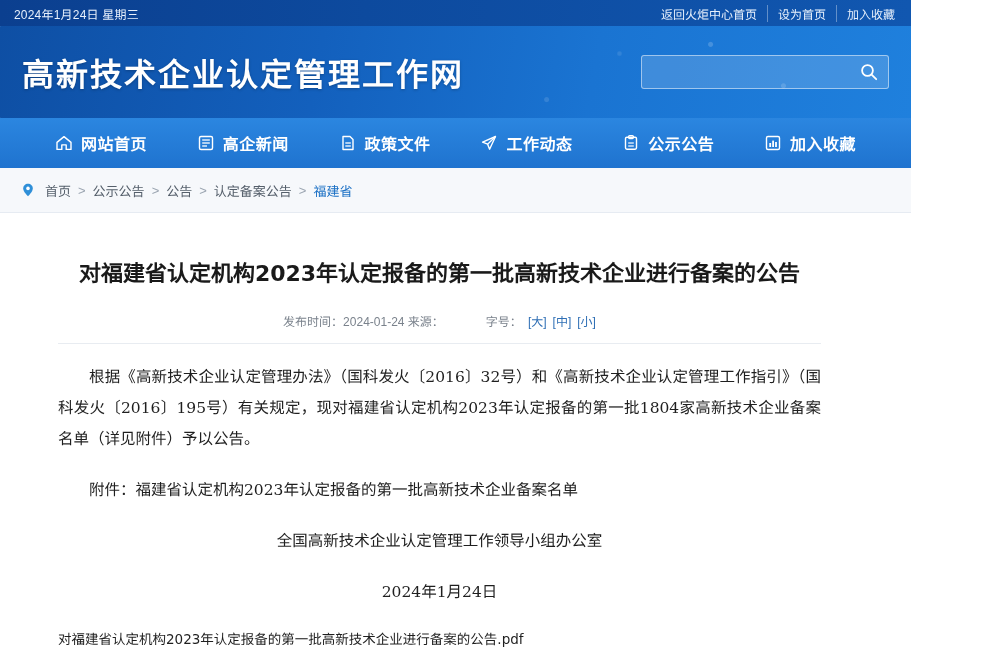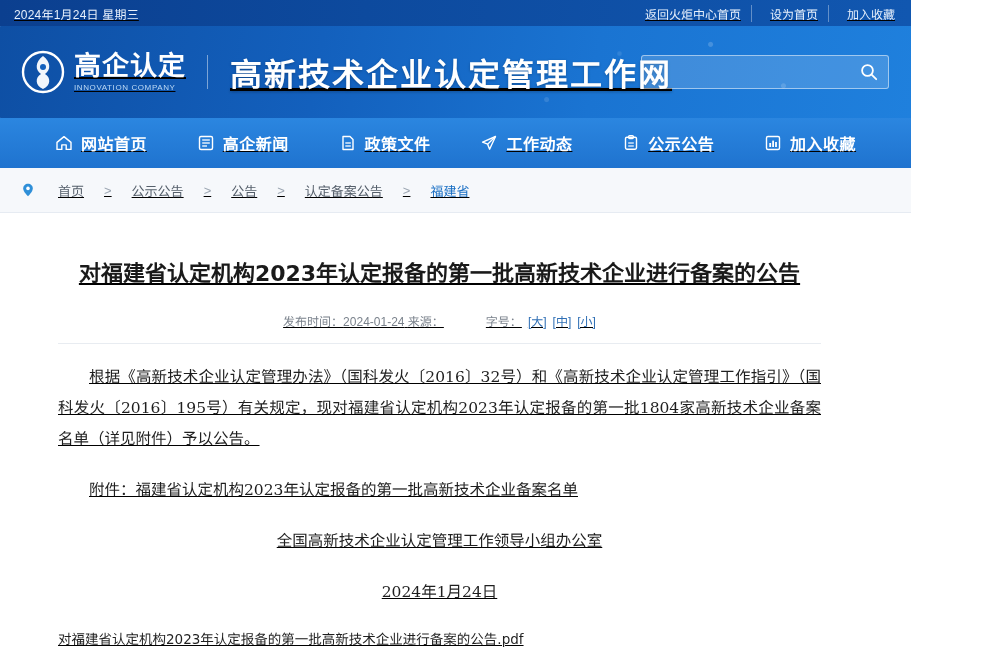--- a/index.html
+++ b/index.html
@@ -3,35 +3,35 @@
 <meta charset="utf-8">
 <style>
   * { box-sizing: border-box; }
   html, body {
     margin: 0; padding: 0;
     width: 999px; height: 663px;
     font-family: "Liberation Sans", "DejaVu Sans", sans-serif;
     background: #ffffff;
     overflow: hidden;
   }
-  .page { position: relative; width: 911px; height: 663px; background: #fff; text-decoration: underline; }
+  .page { position: relative; width: 911px; height: 663px; background: #fff; }
 
   
   .topbar {
     height: 26px;
     background: linear-gradient(90deg, #0b3f8f 0%, #0d4a9e 40%, #1157b0 100%);
     color: #dce9fb;
     font-size: 12px;
     display: flex;
     align-items: center;
     justify-content: space-between;
     padding: 0 14px;
   }
   .topbar .date { letter-spacing: 0.2px; color: #e7f0fc; }
-  .topbar .links { display: flex; align-items: center; gap: 8px; }
+  .topbar .links { display: flex; align-items: center; gap: 0; }
   .topbar .links a {
     color: #e7f0fc; text-decoration: none; padding: 0 10px; font-size: 12px;
     border-right: 1px solid rgba(255,255,255,0.35);
   }
   .topbar .links a:last-child { border-right: none; padding-right: 2px; }
 
   
   .banner {
     position: relative;
     height: 92px;
@@ -129,21 +129,21 @@
   .crumb-wrap {
     height: 45px;
     background: #f6f8fb;
     display: flex; align-items: center;
     padding-left: 22px;
     border-bottom: 1px solid #e6ebf2;
   }
   .crumb {
     display: flex; align-items: center;
     font-size: 13px; color: #555f6b;
-    gap: 20px;
+    gap: 7px;
   }
   .crumb a { color: #555f6b; text-decoration: none; }
   .crumb .sep { color: #9aa4b0; }
   .crumb .cur { color: #1a6fc4; }
   .pin-icon { margin-right: 4px; display: inline-flex; }
 
   
   .article {
     padding: 30px 90px 0 58px;
     background: #fff;
@@ -198,33 +198,20 @@
   <div class="topbar">
     <div class="date">2024年1月24日 星期三</div>
     <div class="links">
       <a href="#">返回火炬中心首页</a>
       <a href="#">设为首页</a>
       <a href="#">加入收藏</a>
     </div>
   </div>
 
   <div class="banner">
-    <div class="logo-wrap">
-      <div class="logo-mark">
-        <svg width="44" height="48" viewBox="0 0 44 48" aria-hidden="true">
-          <circle cx="22" cy="24" r="20" fill="none" stroke="#ffffff" stroke-width="2.4"></circle>
-          <path d="M22 8 C14 14, 14 22, 20 26 C14 29, 14 38, 22 41 C30 38, 30 29, 24 26 C30 22, 30 14, 22 8 Z" fill="#ffffff" opacity="0.95"></path>
-          <circle cx="22" cy="19" r="3" fill="#1360bd"></circle>
-        </svg>
-      </div>
-      <div class="logo-text">
-        <div class="logo-cn">高企认定</div>
-        <div class="logo-en">INNOVATION COMPANY</div>
-      </div>
-    </div>
     <div class="site-title">高新技术企业认定管理工作网</div>
 
     <div class="search-box">
       <input type="text" placeholder="" style="">
       <div class="search-btn">
         <svg width="18" height="18" viewBox="0 0 18 18" aria-hidden="true">
           <circle cx="7.5" cy="7.5" r="5.4" fill="none" stroke="#ffffff" stroke-width="1.8"></circle>
           <line x1="11.6" y1="11.6" x2="16.2" y2="16.2" stroke="#ffffff" stroke-width="1.8" stroke-linecap="round"></line>
         </svg>
       </div>

